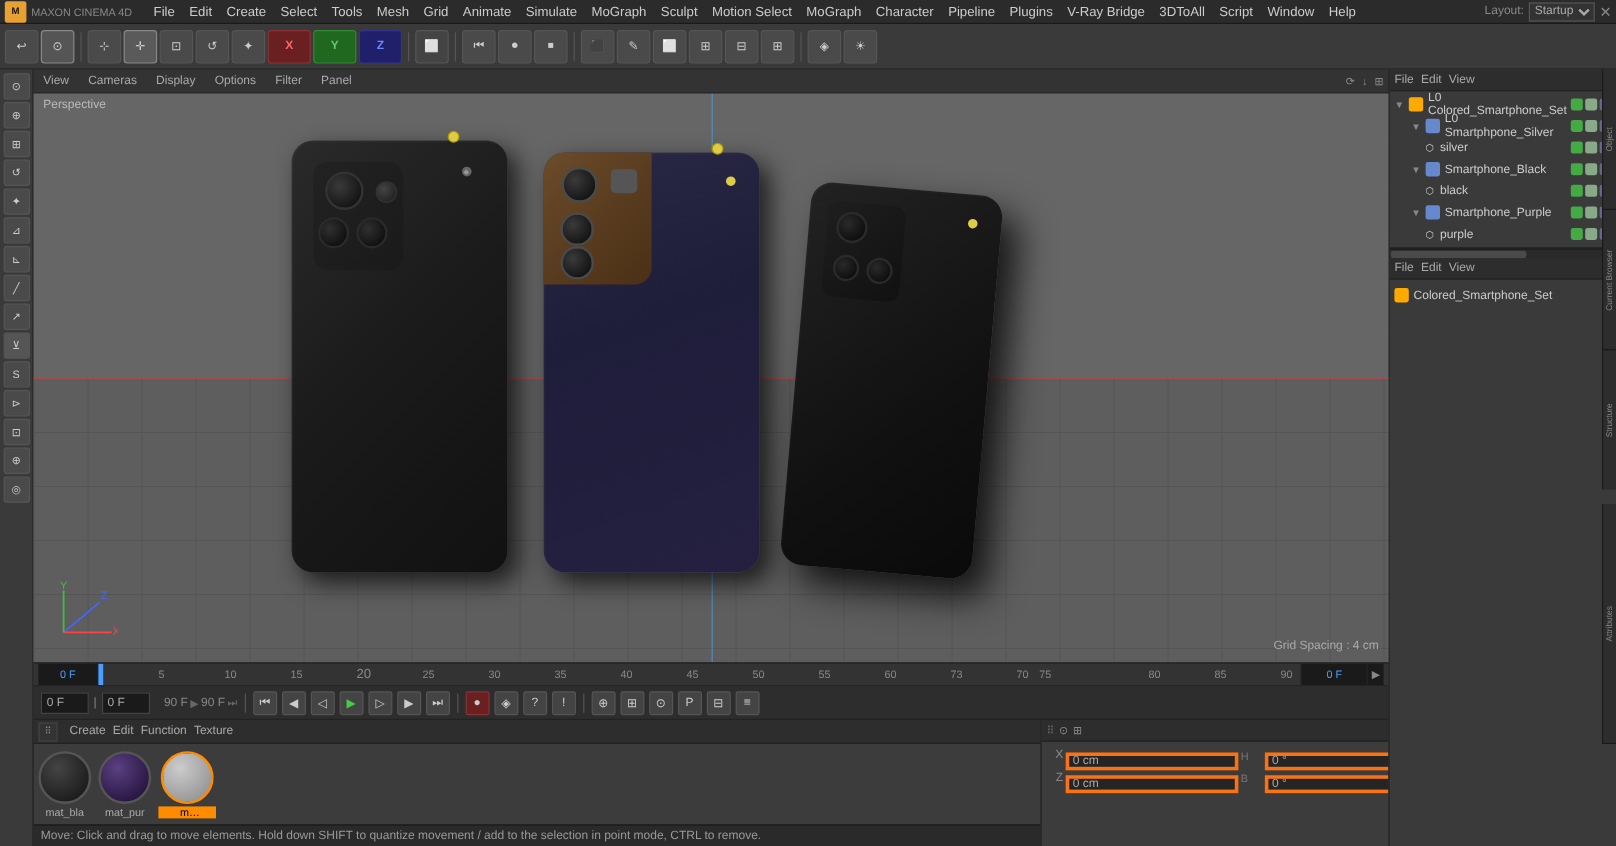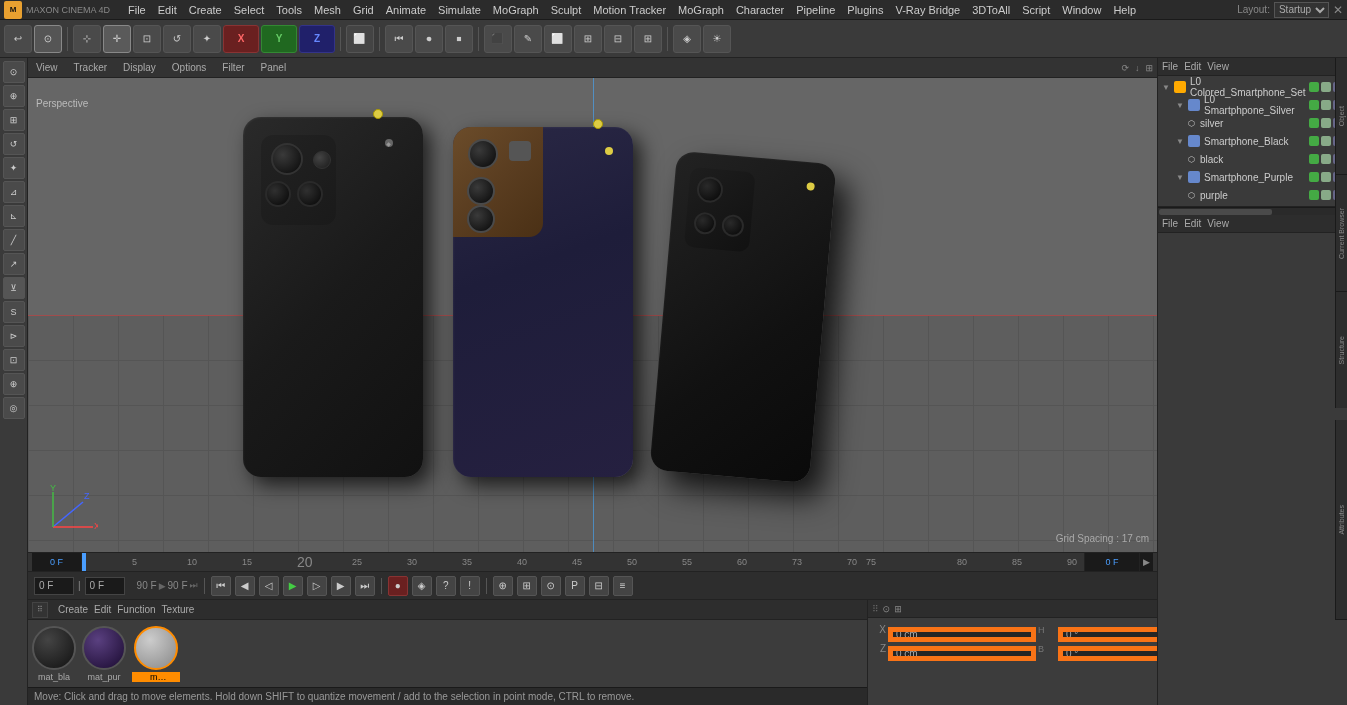--- a/index.html
+++ b/index.html
@@ -159,21 +159,21 @@
       background:
         linear-gradient(#555 1px, transparent 1px),
         linear-gradient(90deg, #555 1px, transparent 1px);
       background-size: 45px 45px;
       background-color: #5e5e5e;
     }
 
     
     #viewport-label {
       position: absolute;
-      top: 20px;
+      top: 4px;
       left: 8px;
       font-size: 10px;
       color: #bbb;
     }
 
     
     #phones-container {
       position: absolute;
       left: 50%;
       top: 50%;
@@ -540,21 +540,21 @@
     .cg-lbl {
       width: 14px;
       color: #888;
       font-size: 10px;
       text-align: right;
     }
     .cg-field {
       flex: 1;
       height: 15px;
       background: #252525;
-      border: 5px solid #f97316;
+      border: 3px solid #f97316;
       color: #aaa;
       font-size: 10px;
       padding: 0 3px;
       margin-top: 10px;
     }
     .cg-suffix {
       font-size: 9px;
       color: #777;
       width: 18px;
     }
@@ -582,21 +582,21 @@
     <span class="menu-item">Edit</span>
     <span class="menu-item">Create</span>
     <span class="menu-item">Select</span>
     <span class="menu-item">Tools</span>
     <span class="menu-item">Mesh</span>
     <span class="menu-item">Grid</span>
     <span class="menu-item">Animate</span>
     <span class="menu-item">Simulate</span>
     <span class="menu-item">MoGraph</span>
     <span class="menu-item">Sculpt</span>
-    <span class="menu-item">Motion Tracker</span>
+    <span class="menu-item">Motion Select</span>
     <span class="menu-item">MoGraph</span>
     <span class="menu-item">Character</span>
     <span class="menu-item">Pipeline</span>
     <span class="menu-item">Plugins</span>
     <span class="menu-item">V-Ray Bridge</span>
     <span class="menu-item">3DToAll</span>
     <span class="menu-item">Script</span>
     <span class="menu-item">Window</span>
     <span class="menu-item">Help</span>
   </div>
@@ -662,21 +662,21 @@
     <div class="left-btn">⊳</div>
     <div class="left-btn">⊡</div>
     <div class="left-btn">⊕</div>
     <div class="left-btn">◎</div>
   </div>
 
   <div id="viewport-container" style="flex:1;display:flex;flex-direction:column;min-width:0;">
 
     <div id="viewport-tabs">
       <span class="viewport-tab">View</span>
-      <span class="viewport-tab">Tracker</span>
+      <span class="viewport-tab">Cameras</span>
       <span class="viewport-tab">Display</span>
       <span class="viewport-tab">Options</span>
       <span class="viewport-tab">Filter</span>
       <span class="viewport-tab">Panel</span>
       <div style="margin-left:auto;display:flex;gap:6px;">
         <span style="font-size:9px;color:#888;cursor:pointer;">⟳</span>
         <span style="font-size:9px;color:#888;cursor:pointer;">↓</span>
         <span style="font-size:9px;color:#888;cursor:pointer;">⊞</span>
       </div>
     </div>
@@ -737,36 +737,36 @@
 
       <svg id="coord-axes" width="50" height="50">
         <line x1="5" y1="45" x2="35" y2="20" stroke="#4466ff" stroke-width="1.5"></line>
         <line x1="5" y1="45" x2="45" y2="45" stroke="#ff4444" stroke-width="1.5"></line>
         <line x1="5" y1="45" x2="5" y2="10" stroke="#44bb44" stroke-width="1.5"></line>
         <text x="36" y="17" fill="#4466ff" font-size="9">Z</text>
         <text x="46" y="47" fill="#ff4444" font-size="9">X</text>
         <text x="2" y="9" fill="#44bb44" font-size="9">Y</text>
       </svg>
 
-      <div id="grid-spacing">Grid Spacing : 17 cm</div>
+      <div id="grid-spacing">Grid Spacing : 4 cm</div>
     </div>
 
     <div id="timeline">
       <div style="width:50px;text-align:center;font-size:9px;color:#4a9eff;background:#1a1a1a;height:100%;display:flex;align-items:center;justify-content:center;border-right:1px solid #222;">
         <span>0 F</span>
       </div>
       <div id="timeline-ruler" style="position:relative;flex:1;height:100%;overflow:hidden;">
         <div id="timeline-playhead"></div>
 
         <div style="position:absolute;top:0;left:0;right:0;bottom:0;display:flex;align-items:center;">
           <div style="position:absolute;top:0;left:0;width:4px;height:100%;background:#4a9eff;"></div>
           <span style="position:absolute;left:50px;font-size:9px;color:#888;">5</span>
           <span style="position:absolute;left:105px;font-size:9px;color:#888;">10</span>
           <span style="position:absolute;left:160px;font-size:9px;color:#888;">15</span>
-          <span style="position:absolute;left:215px;font-size:14px;color:#888;">20</span>
+          <span style="position:absolute;left:215px;font-size:11px;color:#888;">20</span>
           <span style="position:absolute;left:270px;font-size:9px;color:#888;">25</span>
           <span style="position:absolute;left:325px;font-size:9px;color:#888;">30</span>
           <span style="position:absolute;left:380px;font-size:9px;color:#888;">35</span>
           <span style="position:absolute;left:435px;font-size:9px;color:#888;">40</span>
           <span style="position:absolute;left:490px;font-size:9px;color:#888;">45</span>
           <span style="position:absolute;left:545px;font-size:9px;color:#888;">50</span>
           <span style="position:absolute;left:600px;font-size:9px;color:#888;">55</span>
           <span style="position:absolute;left:655px;font-size:9px;color:#888;">60</span>
           <span style="position:absolute;left:710px;font-size:9px;color:#888;">73</span>
           <span style="position:absolute;left:765px;font-size:9px;color:#888;">70</span>
@@ -986,20 +986,27 @@
     <div style="height:8px;background:#2a2a2a;border-top:1px solid #1a1a1a;position:relative;">
       <div style="width:60%;height:6px;background:#4a4a4a;position:absolute;top:1px;left:1px;border-radius:2px;"></div>
     </div>
 
     <div id="attributes-panel">
       <div id="attributes-header">
         <span class="obj-mgr-menu">File</span>
         <span class="obj-mgr-menu">Edit</span>
         <span class="obj-mgr-menu">View</span>
       </div>
+      <div id="attributes-content">
+
+        <div style="display:flex;align-items:center;gap:4px;height:18px;margin-bottom:2px;">
+          <span style="width:12px;height:12px;background:#ffaa00;border-radius:2px;display:inline-block;"></span>
+          <span style="font-size:10px;color:#ccc;">Colored_Smartphone_Set</span>
+        </div>
+      </div>
     </div>
 
     <div style="position:absolute;right:0;top:58px;width:12px;background:#2d2d2d;border-left:1px solid #1a1a1a;z-index:10;display:flex;flex-direction:column;height:350px;">
       <div style="flex:1;display:flex;align-items:center;justify-content:center;cursor:pointer;border-bottom:1px solid #1a1a1a;">
         <span style="writing-mode:vertical-rl;transform:rotate(180deg);font-size:7px;color:#888;">Object</span>
       </div>
       <div style="flex:1;display:flex;align-items:center;justify-content:center;cursor:pointer;border-bottom:1px solid #1a1a1a;">
         <span style="writing-mode:vertical-rl;transform:rotate(180deg);font-size:7px;color:#888;">Current Browser</span>
       </div>
       <div style="flex:1;display:flex;align-items:center;justify-content:center;cursor:pointer;">

